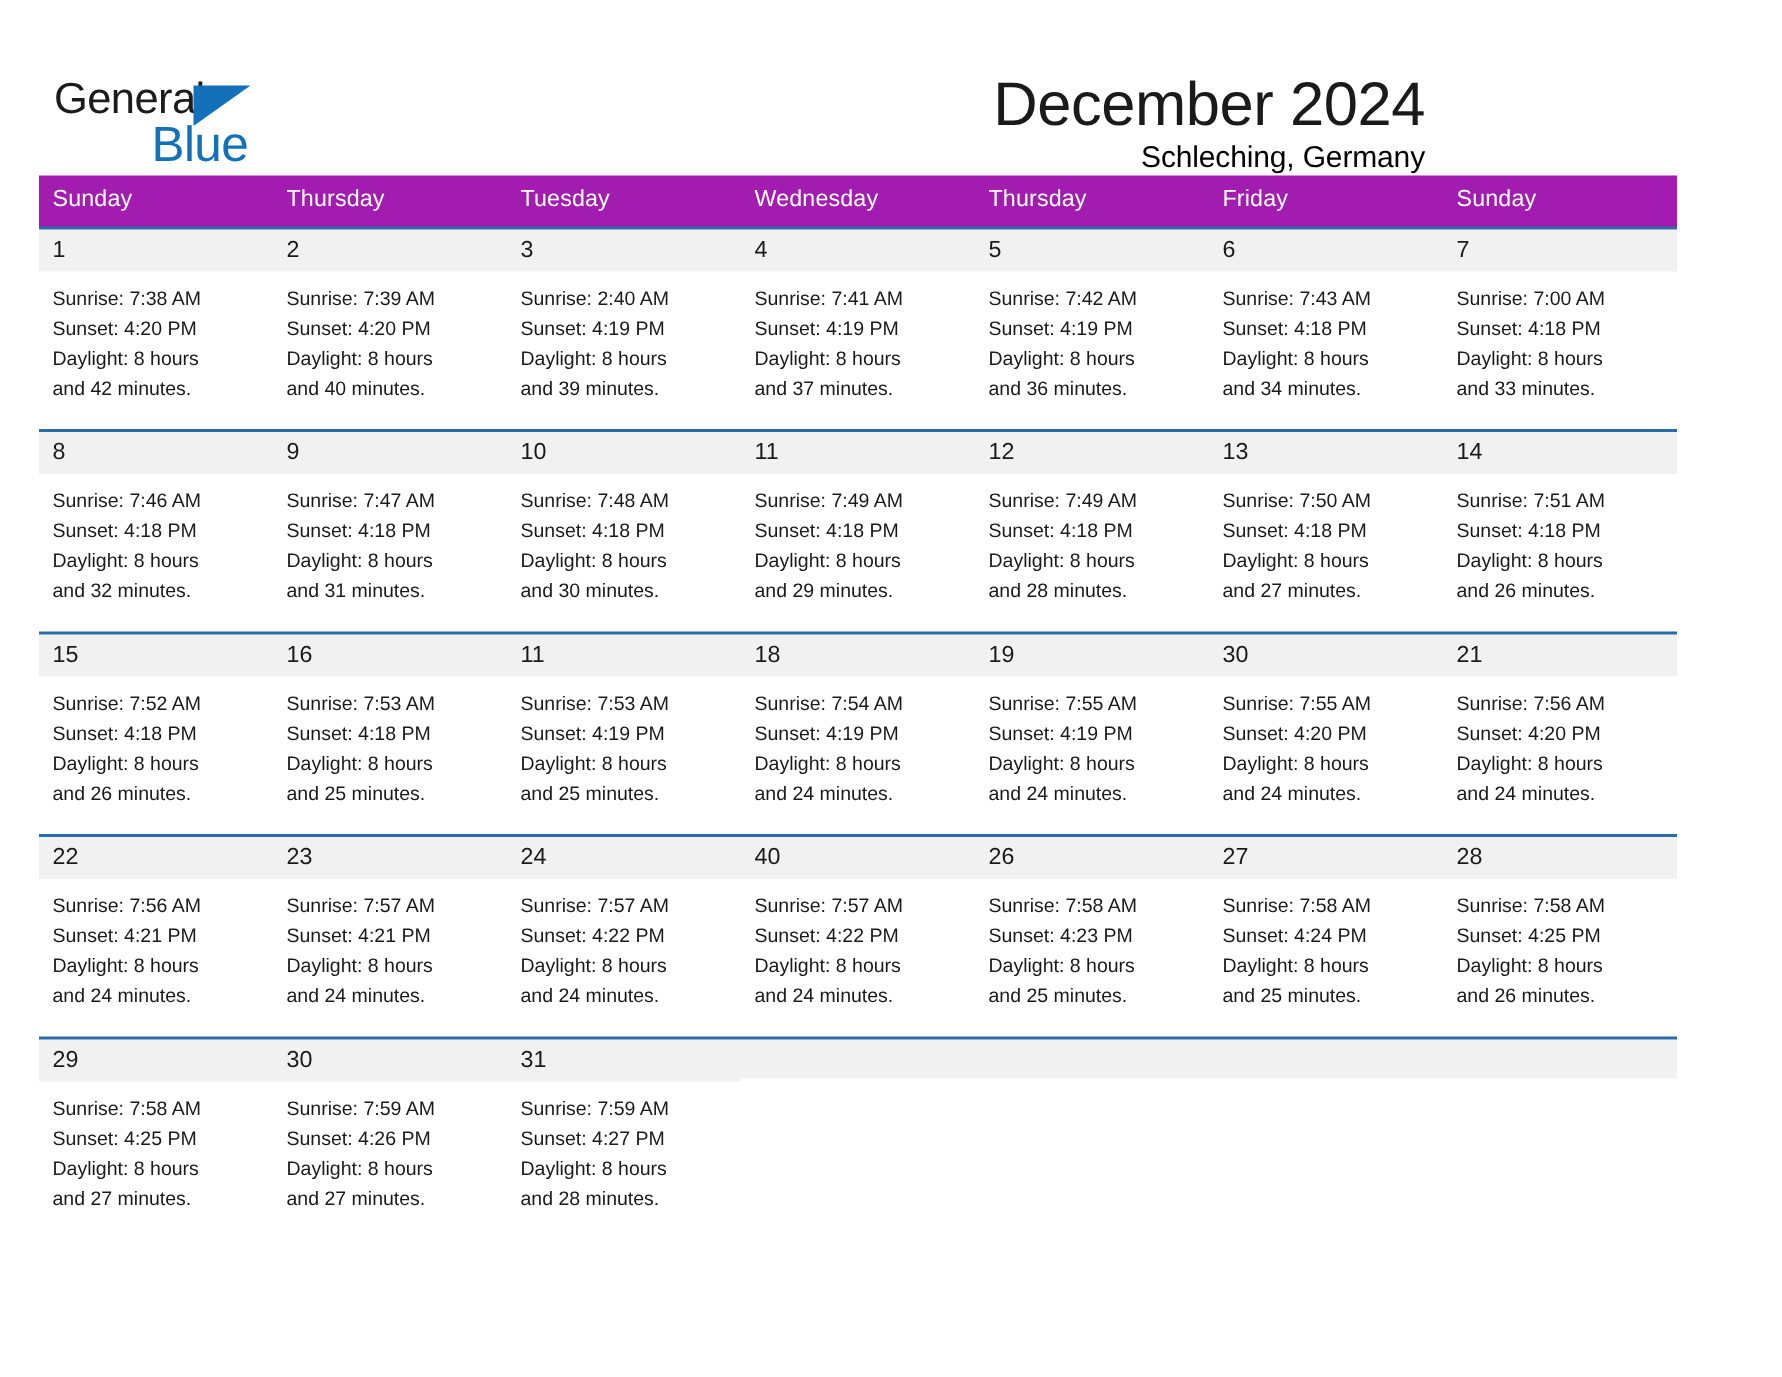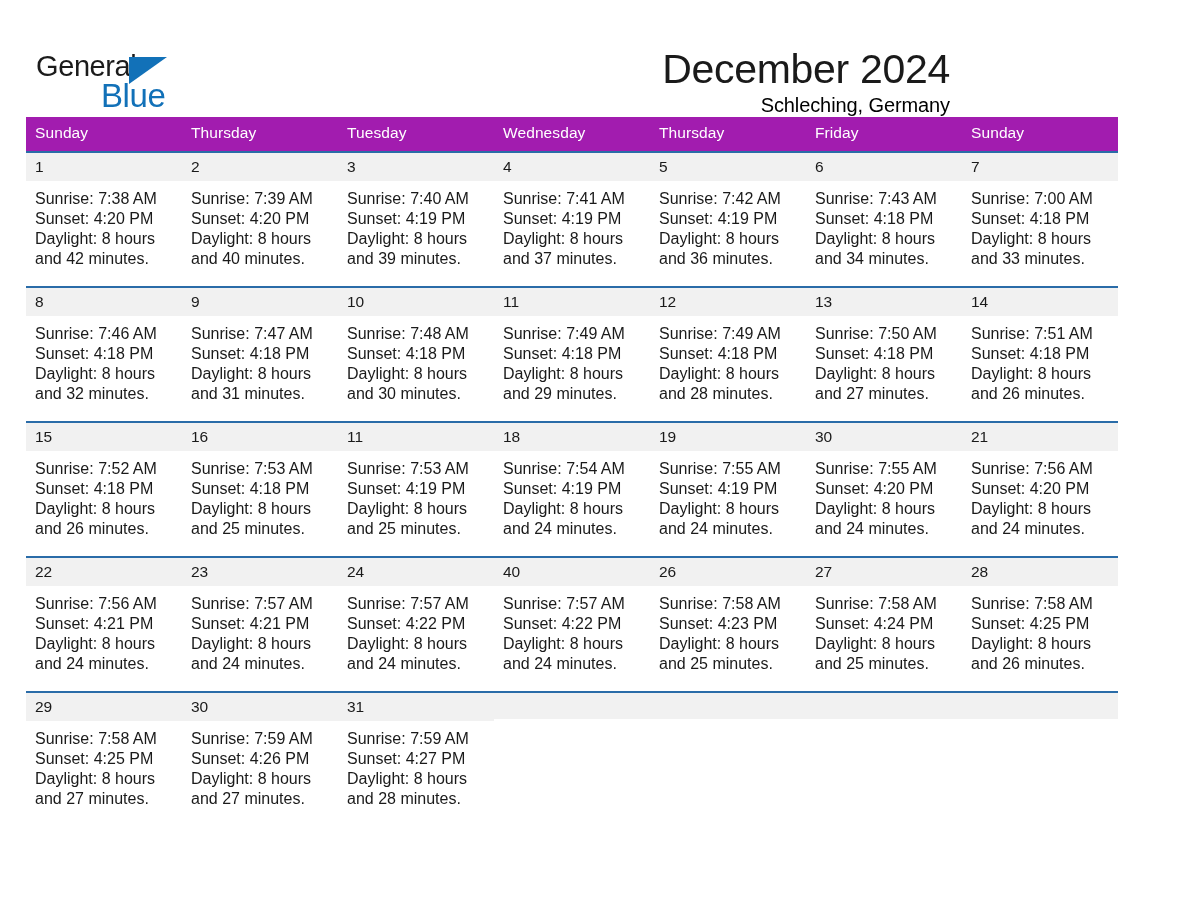--- a/index.html
+++ b/index.html
@@ -121,21 +121,21 @@
     color: #1a1a1a;
     padding: 5px 0 6px 9px;
     line-height: 1.1;
     min-height: 15px;
   }
   .daynum.empty {
     color: transparent;
   }
   .info {
     padding: 8px 0 0 9px;
-    font-size: 16px;
+    font-size: 13px;
     line-height: 20px;
     color: #1a1a1a;
   }
   .info div { white-space: nowrap; }
 </style>
 </head>
 <body>
 
 <div class="page">
 
@@ -191,21 +191,21 @@
             <div class="info">
               <div>Sunrise: 7:39 AM</div>
               <div>Sunset: 4:20 PM</div>
               <div>Daylight: 8 hours</div>
               <div>and 40 minutes.</div>
             </div>
           </td>
           <td>
             <div class="daynum">3</div>
             <div class="info">
-              <div>Sunrise: 7:40 AM</div>
+              <div>Sunrise: 2:40 AM</div>
               <div>Sunset: 4:19 PM</div>
               <div>Daylight: 8 hours</div>
               <div>and 39 minutes.</div>
             </div>
           </td>
           <td>
             <div class="daynum">4</div>
             <div class="info">
               <div>Sunrise: 7:41 AM</div>
               <div>Sunset: 4:19 PM</div>

